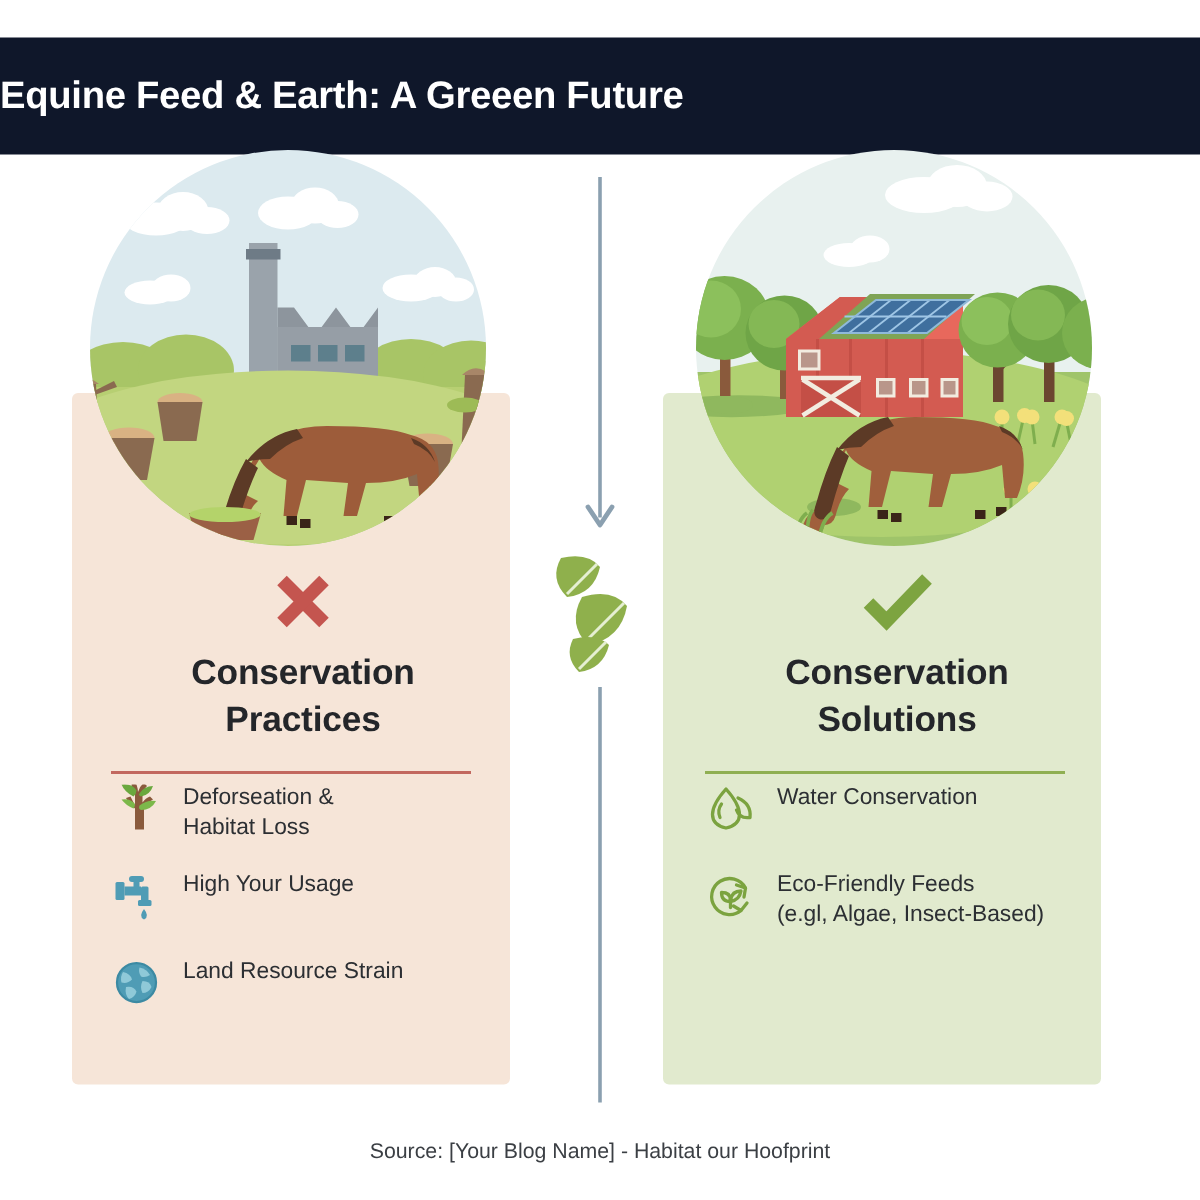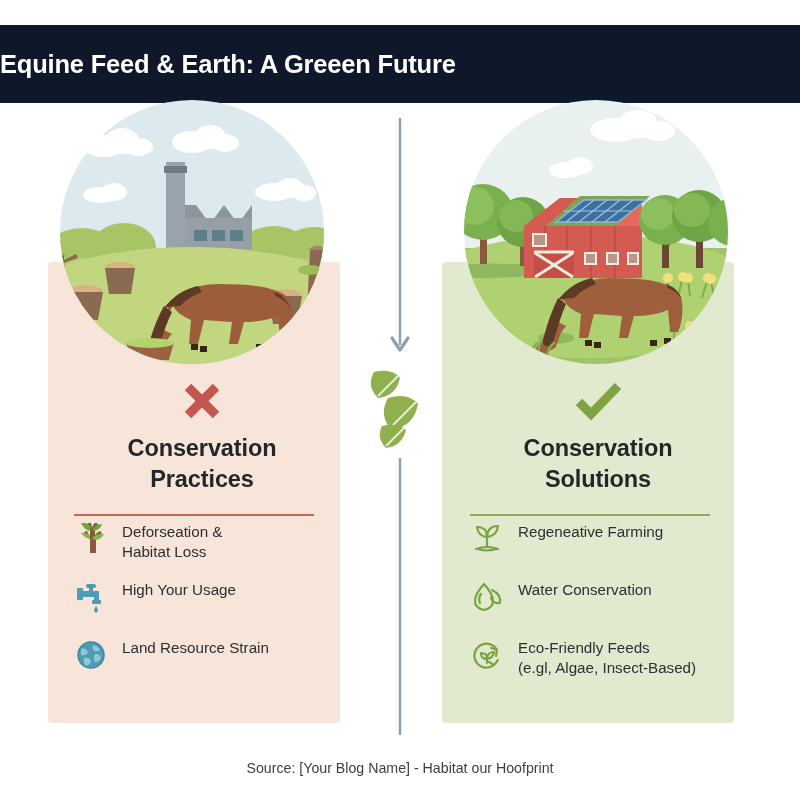--- a/index.html
+++ b/index.html
@@ -455,34 +455,20 @@
 
     <div class="panel-heading">
       <div>Conservation</div>
       <div>Solutions</div>
     </div>
 
     <div class="divider" id="divider-right"></div>
 
     <div class="bullets" id="bullets-right">
 
-      <div class="bullet-row">
-        <span class="bullet-icon">
-          <svg width="32" height="32" viewBox="0 0 32 32" xmlns="http://www.w3.org/2000/svg">
-            <g fill="none" stroke="#7ba33f" stroke-width="2.2" stroke-linejoin="round" stroke-linecap="round">
-              <path d="M16 24 l0 -12"></path>
-              <path d="M16 14 q-9 -1 -10 -10 q10 0 10 9 z"></path>
-              <path d="M16 13 q1 -10 11 -10 q-1 10 -11 11 z"></path>
-              <path d="M5 26 q11 -4 22 0"></path>
-              <path d="M7 26 q9 3 18 0"></path>
-            </g>
-          </svg>
-        </span>
-        <span class="bullet-text">Regeneative Farming</span>
-      </div>
 
       <div class="bullet-row">
         <span class="bullet-icon">
           <svg width="32" height="32" viewBox="0 0 32 32" xmlns="http://www.w3.org/2000/svg">
             <g fill="none" stroke="#7ba33f" stroke-width="2.2" stroke-linejoin="round" stroke-linecap="round">
               <path d="M13 3 q9 10 9 17 q0 7 -9 9 q-9 -2 -9 -9 q0 -7 9 -17 z"></path>
               <path d="M9 22 q-2 -5 1 -9"></path>
               <path d="M21 9 q9 4 8 13 q-7 1 -9 -5"></path>
             </g>
           </svg>

